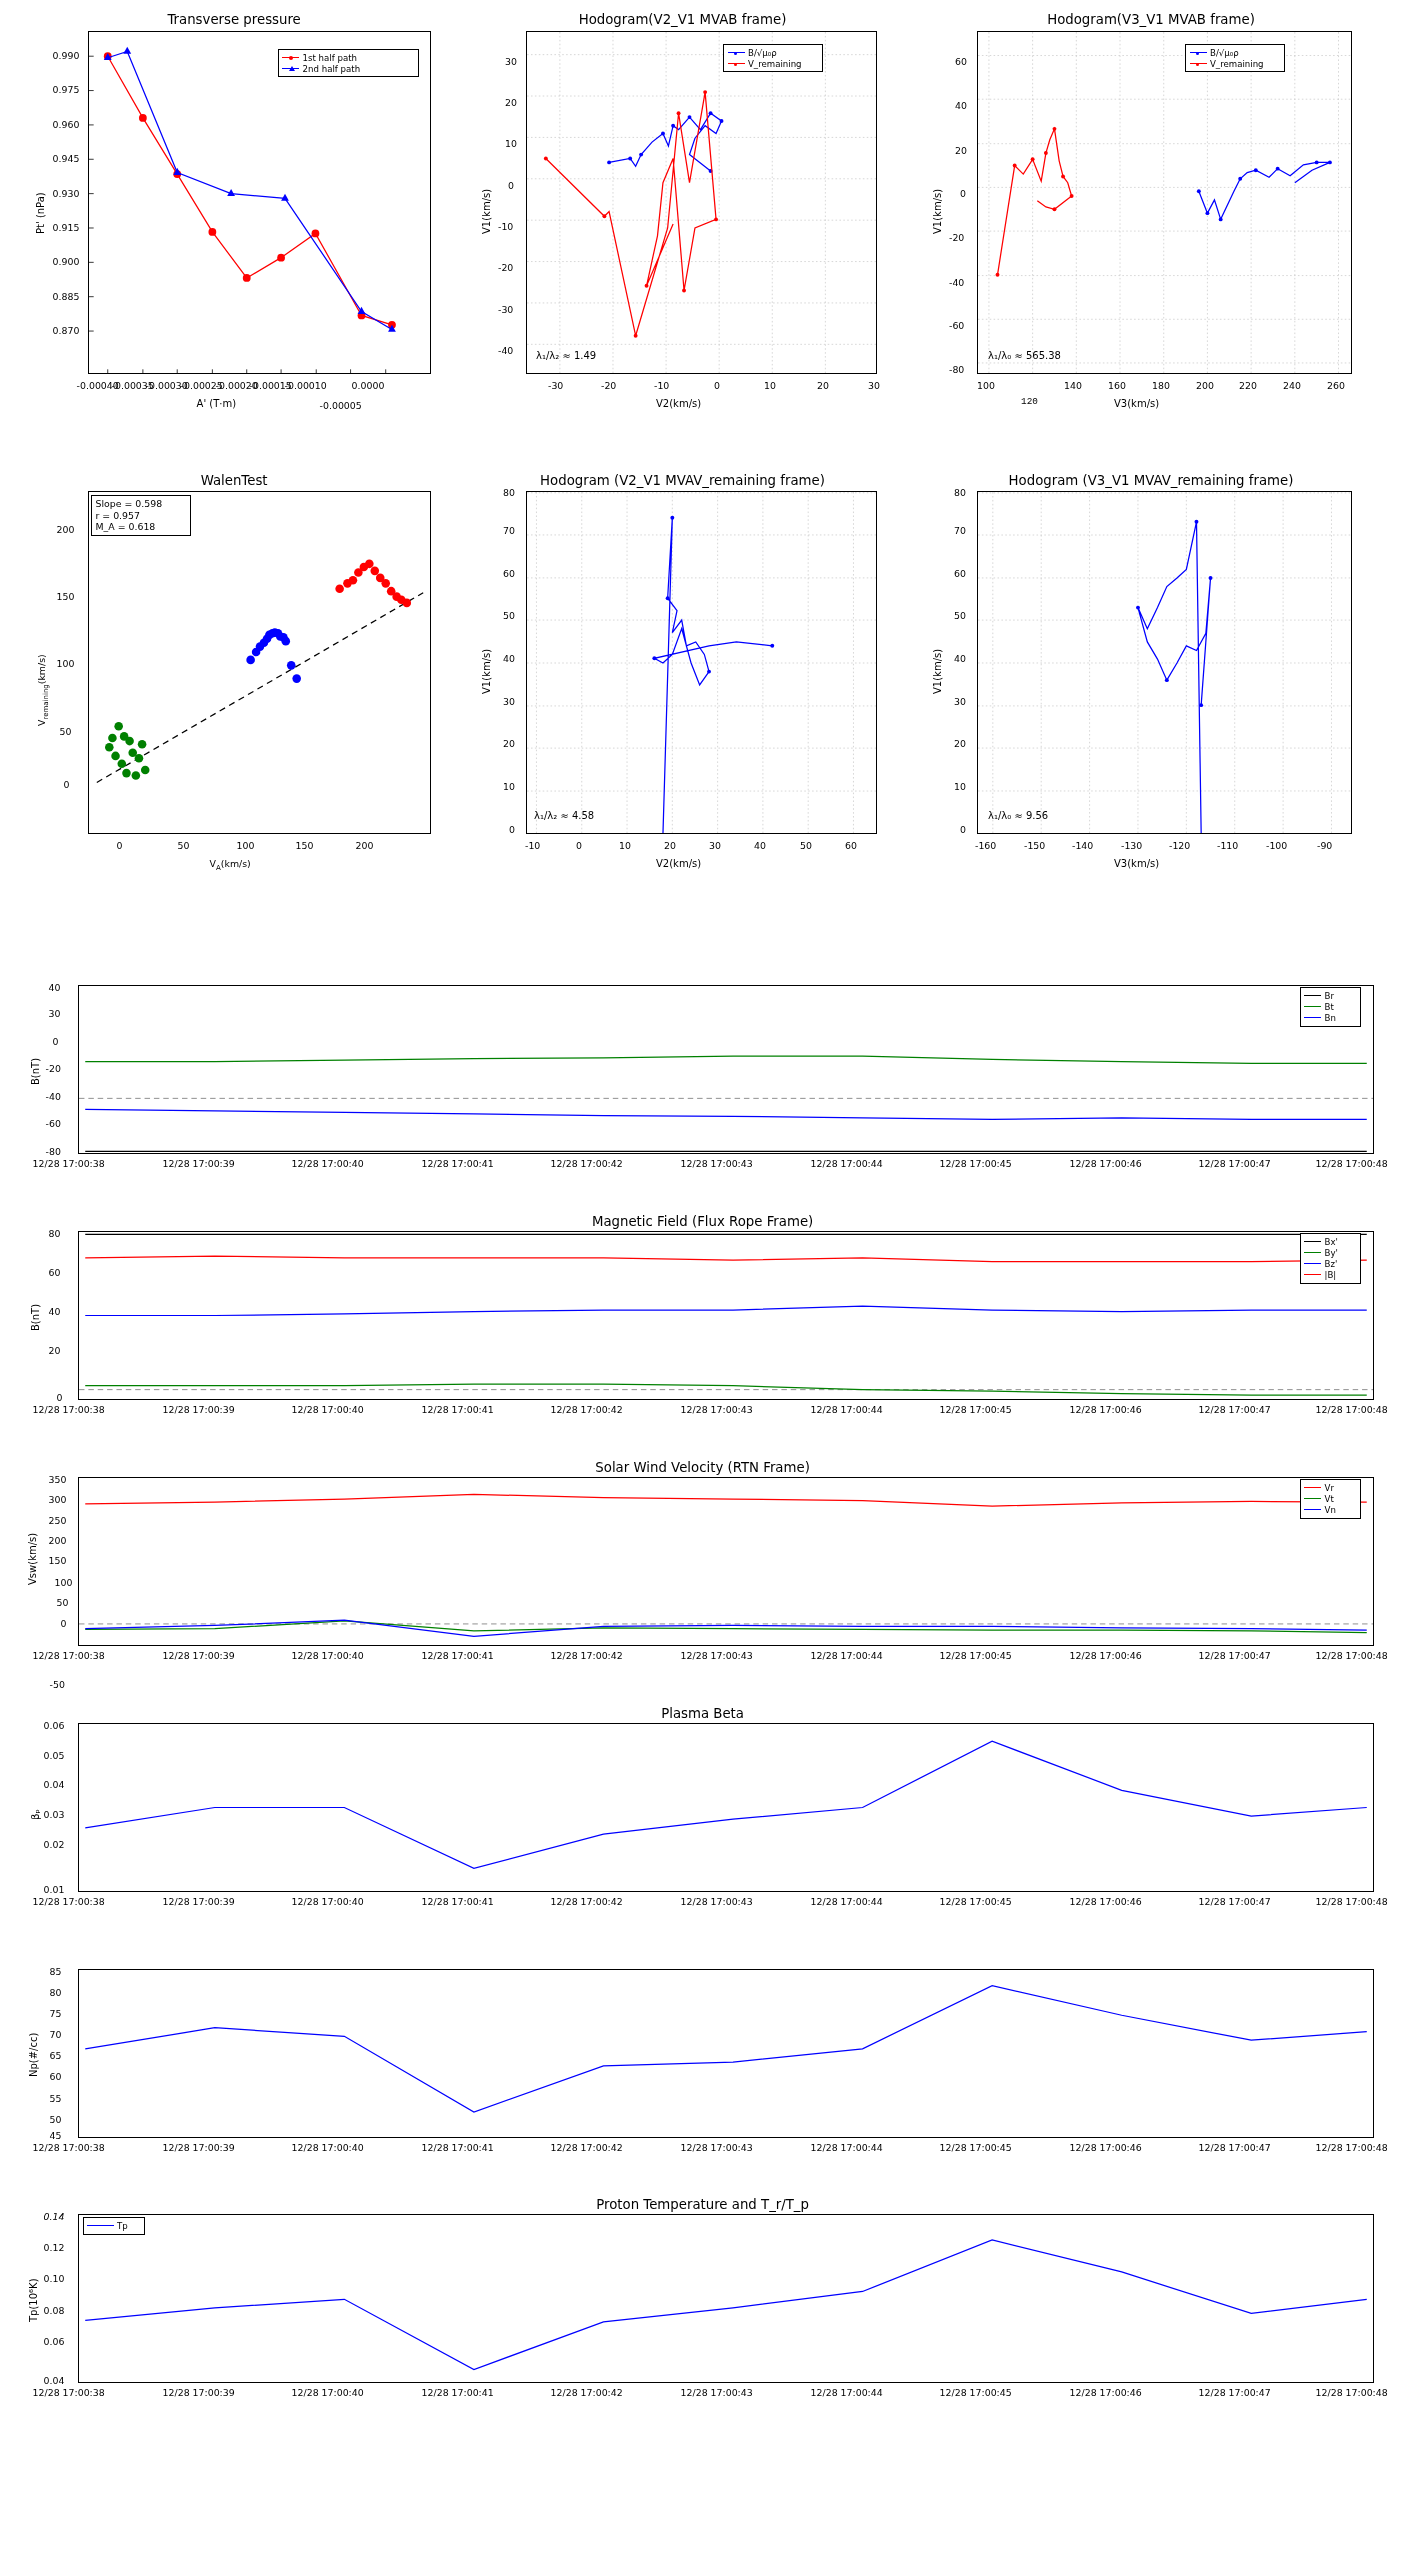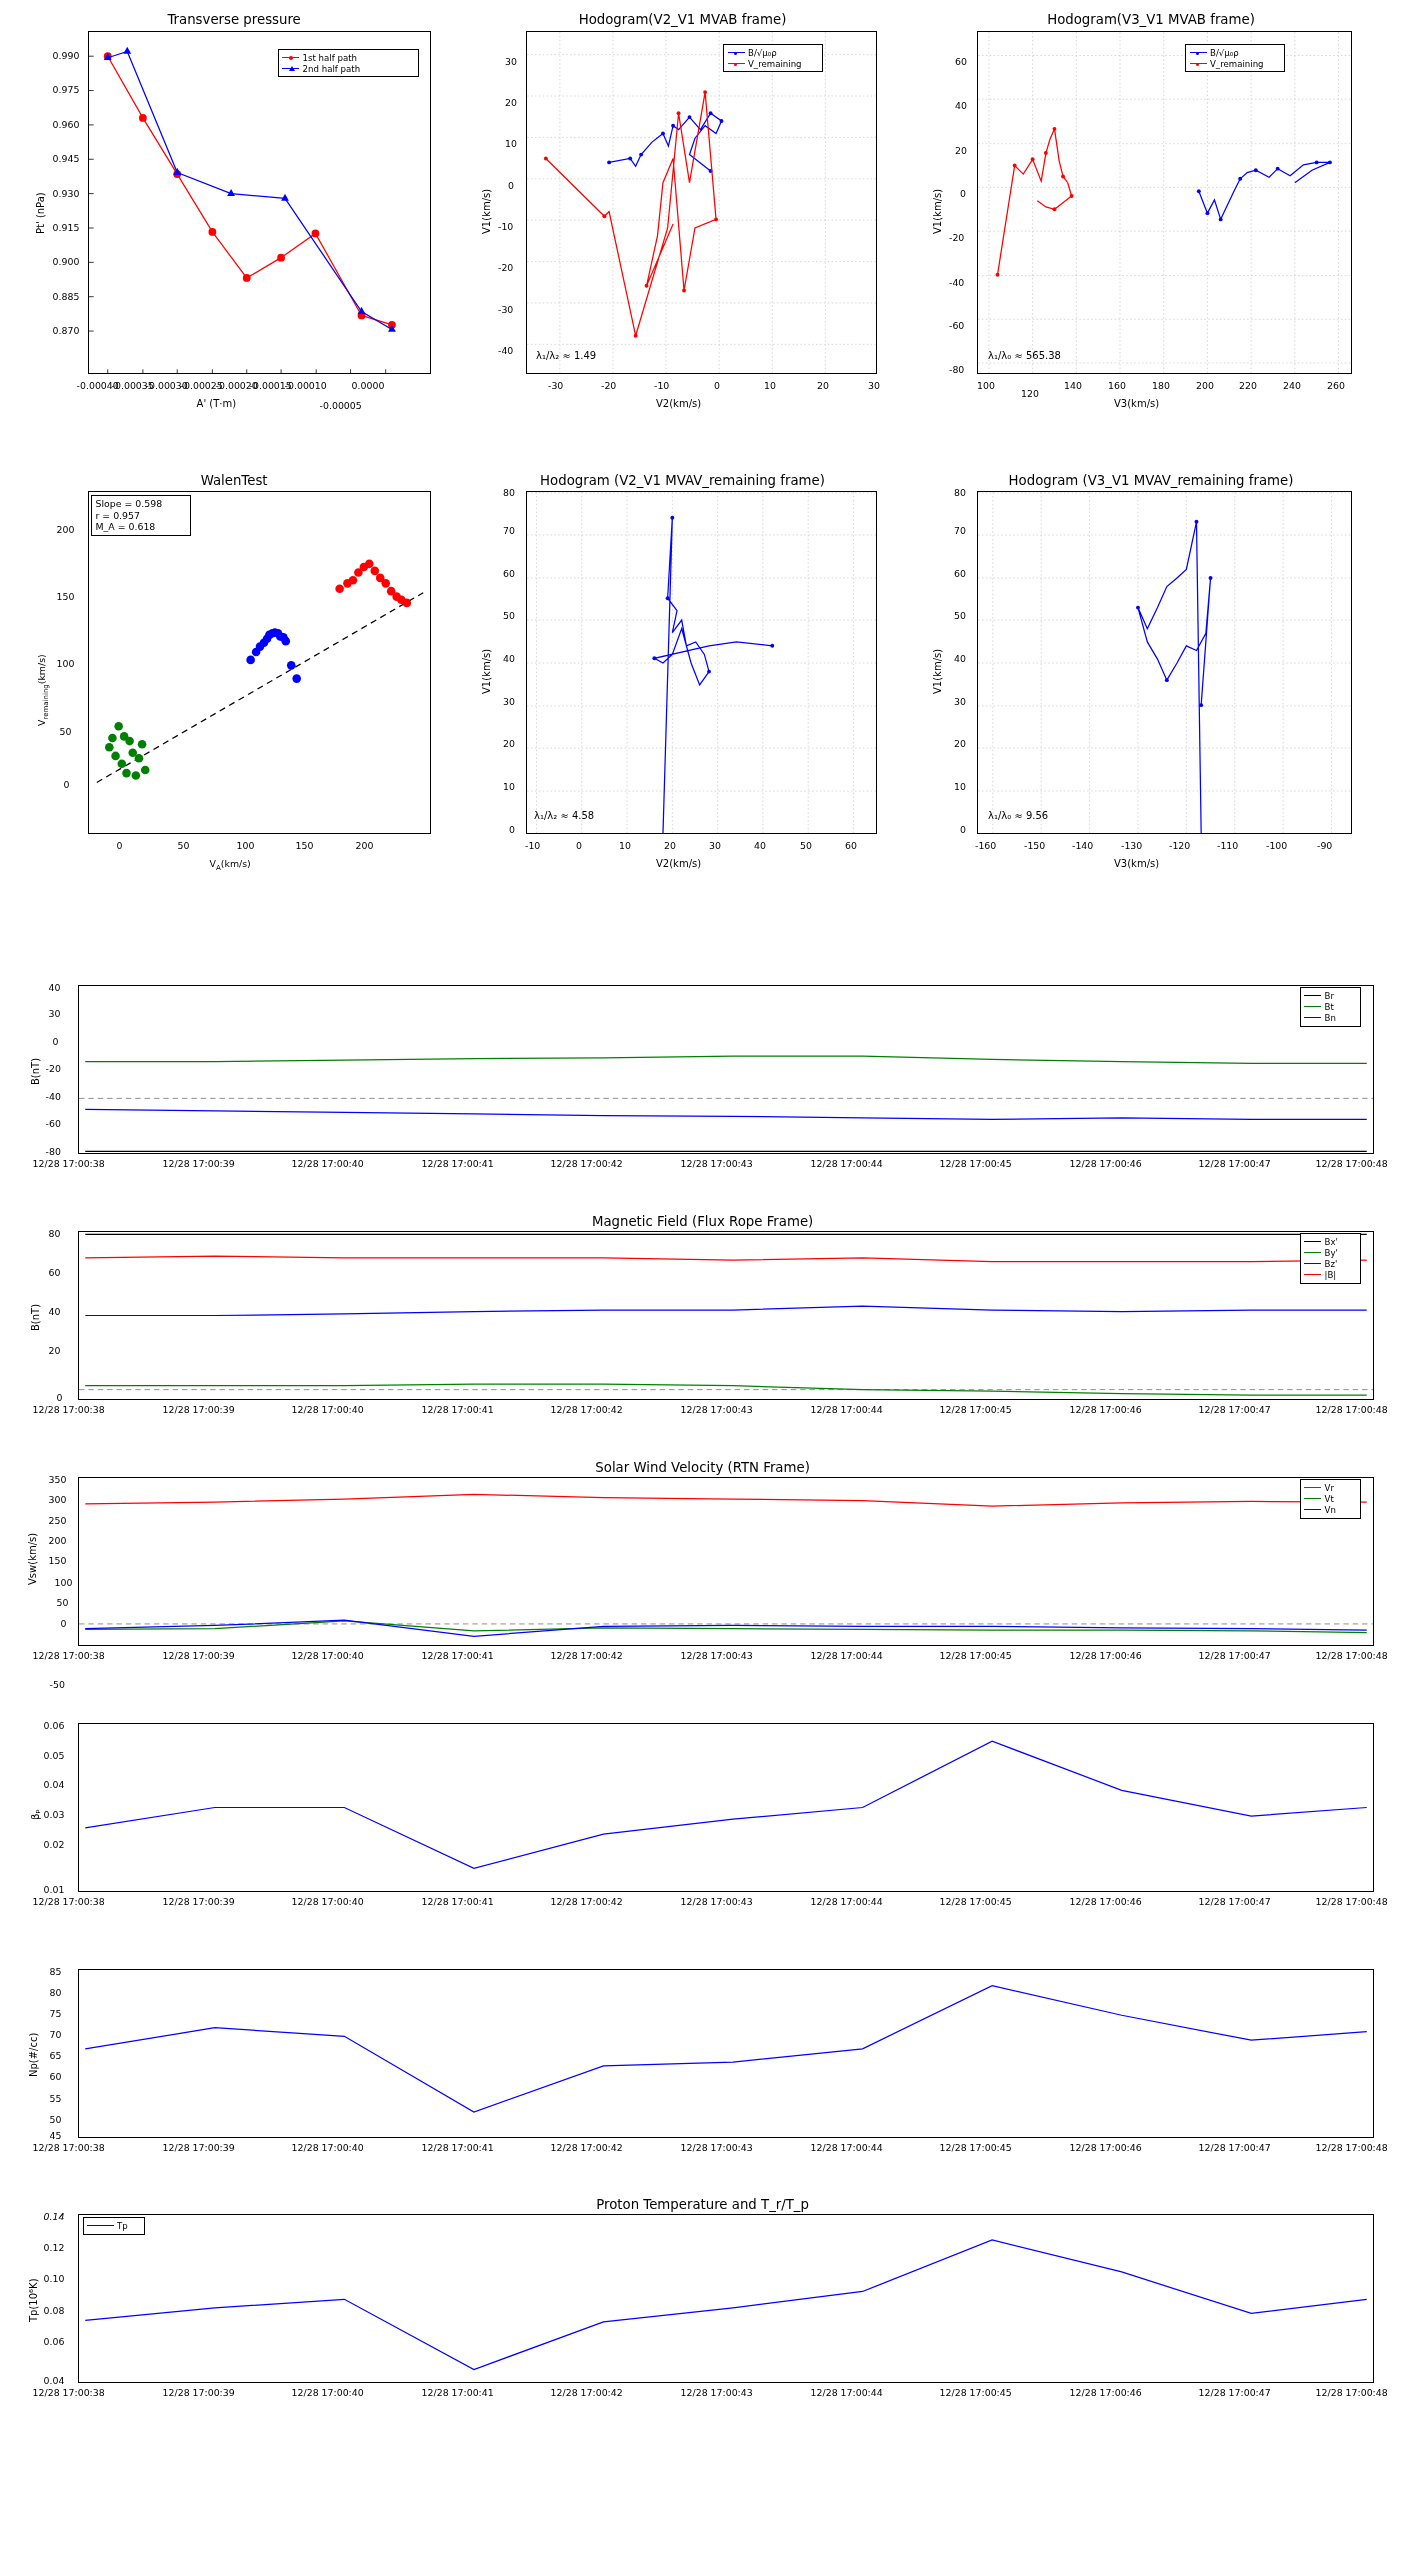--- a/index.html
+++ b/index.html
@@ -243,21 +243,21 @@
     </div>
     <div class="tlabel" style="left:36px;top:356px;">-80</div>
     <div class="tlabel" style="left:36px;top:312px;">-60</div>
     <div class="tlabel" style="left:36px;top:269px;">-40</div>
     <div class="tlabel" style="left:36px;top:224px;">-20</div>
     <div class="tlabel" style="left:47px;top:180px;">0</div>
     <div class="tlabel" style="left:42px;top:137px;">20</div>
     <div class="tlabel" style="left:42px;top:92px;">40</div>
     <div class="tlabel" style="left:42px;top:48px;">60</div>
     <div class="tlabel" style="left:64px;top:372px;">100</div>
-    <div class="tlabel" style="left:108px;top:380px;">120</div>
+    <div class="tlabel" style="left:108px;top:388px;font-family:Liberation Mono, monospace;">120</div>
     <div class="tlabel" style="left:151px;top:372px;">140</div>
     <div class="tlabel" style="left:195px;top:372px;">160</div>
     <div class="tlabel" style="left:239px;top:372px;">180</div>
     <div class="tlabel" style="left:283px;top:372px;">200</div>
     <div class="tlabel" style="left:326px;top:372px;">220</div>
     <div class="tlabel" style="left:370px;top:372px;">240</div>
     <div class="tlabel" style="left:414px;top:372px;">260</div>
     <div class="xlab" style="left:201px;top:390px;">V3(km/s)</div>
     <div class="ylab" style="left:19px;top:226px;">V1(km/s)</div>
     <div class="legend" style="left:272px;top:36px;width:100px;">
@@ -592,20 +592,21 @@
     <div class="tlabel" style="left:535px;top:190px;">12/28 17:00:42</div>
     <div class="tlabel" style="left:665px;top:190px;">12/28 17:00:43</div>
     <div class="tlabel" style="left:795px;top:190px;">12/28 17:00:44</div>
     <div class="tlabel" style="left:924px;top:190px;">12/28 17:00:45</div>
     <div class="tlabel" style="left:1054px;top:190px;">12/28 17:00:46</div>
     <div class="tlabel" style="left:1183px;top:190px;">12/28 17:00:47</div>
     <div class="tlabel" style="left:1300px;top:190px;">12/28 17:00:48</div>
   </div>
 
   <div class="panel" style="left:15.6px;top:1706px;width:1374px;height:234px;">
+    <div class="ptitle" style="top:0px;">Plasma Beta</div>
     <div class="plotbox" style="left:62px;top:17px;width:1296px;height:169px;">
       <svg width="1294" height="167" viewBox="0 0 1658 214" preserveAspectRatio="none">
         <polyline points="8,133 174,107 340,107 506,185 672,141 838,122 1004,107 1170,22 1336,85 1502,118 1650,107" fill="none" stroke="#0000ff" stroke-width="1.6"></polyline>
       </svg>
     </div>
     <div class="tlabel" style="left:28px;top:14px;">0.06</div>
     <div class="tlabel" style="left:28px;top:44px;">0.05</div>
     <div class="tlabel" style="left:28px;top:73px;">0.04</div>
     <div class="tlabel" style="left:28px;top:103px;">0.03</div>
     <div class="tlabel" style="left:28px;top:133px;">0.02</div>

